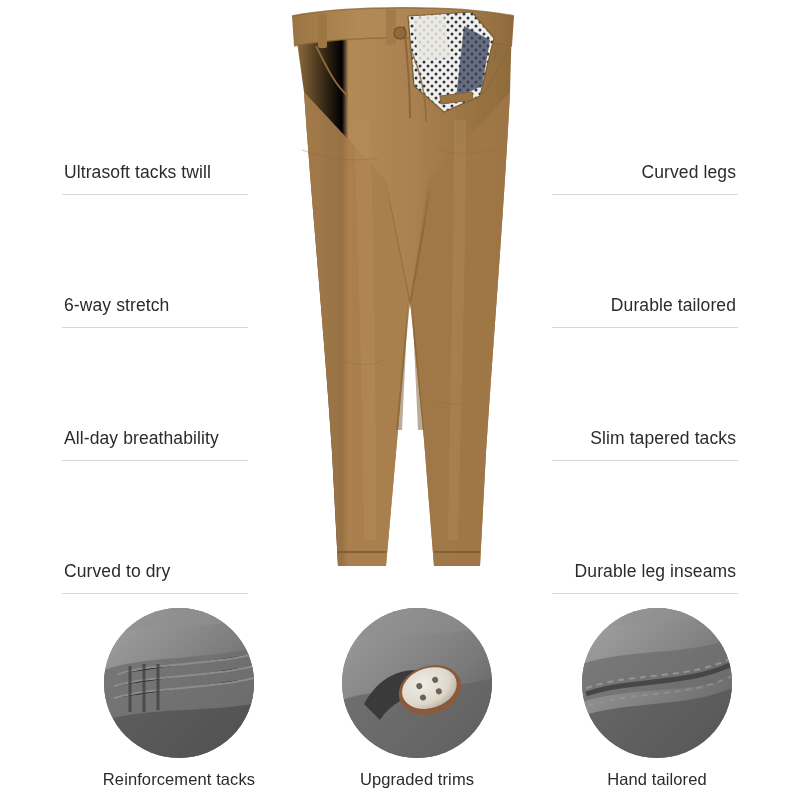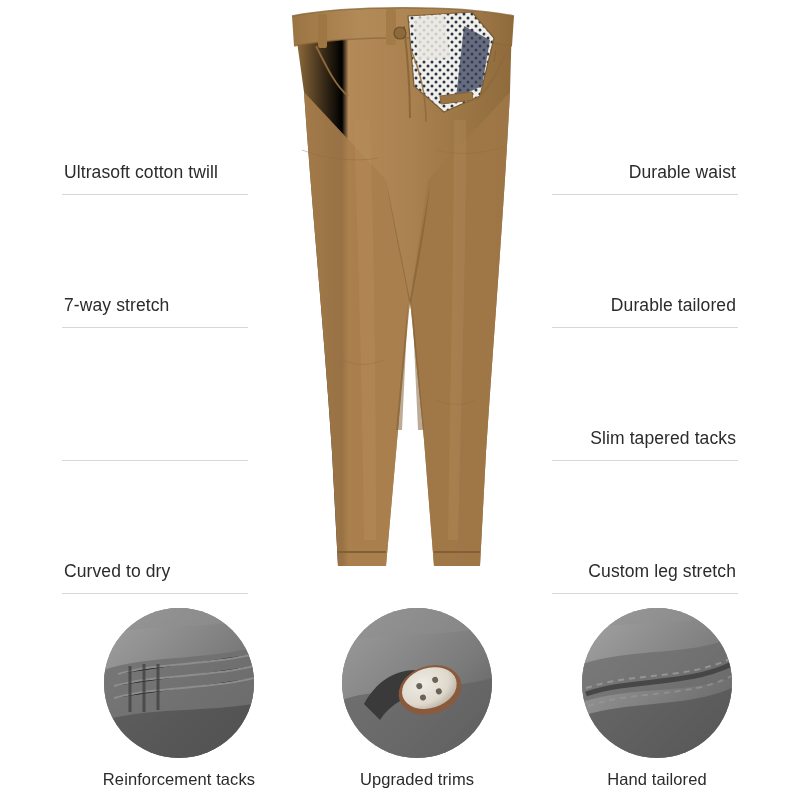--- a/index.html
+++ b/index.html
@@ -97,51 +97,52 @@
   }
   svg { display: block; }
 </style>
 </head>
 <body>
 
 <div id="infographic">
 
   <div class="feature-col left">
     <div class="feature">
-      <div class="feature-label">Ultrasoft cotton twill</div>
-      <div class="rule"></div>
-    </div>
-    <div class="feature">
-      <div class="feature-label">7-way stretch</div>
-      <div class="rule"></div>
-    </div>
-    <div class="feature">
+      <div class="feature-label">Ultrasoft tacks twill</div>
+      <div class="rule"></div>
+    </div>
+    <div class="feature">
+      <div class="feature-label">6-way stretch</div>
+      <div class="rule"></div>
+    </div>
+    <div class="feature">
+      <div class="feature-label">All-day breathability</div>
       <div class="rule"></div>
     </div>
     <div class="feature">
       <div class="feature-label">Curved to dry</div>
       <div class="rule"></div>
     </div>
   </div>
 
   <div class="feature-col right">
     <div class="feature">
-      <div class="feature-label">Durable waist</div>
+      <div class="feature-label">Curved legs</div>
       <div class="rule"></div>
     </div>
     <div class="feature">
       <div class="feature-label">Durable tailored</div>
       <div class="rule"></div>
     </div>
     <div class="feature">
       <div class="feature-label">Slim tapered tacks</div>
       <div class="rule"></div>
     </div>
     <div class="feature">
-      <div class="feature-label">Custom leg stretch</div>
+      <div class="feature-label">Durable leg inseams</div>
       <div class="rule"></div>
     </div>
   </div>
 
   <div class="product-photo">
     <svg width="290" height="600" viewBox="0 0 290 600" xmlns="http://www.w3.org/2000/svg">
       <defs>
         <linearGradient id="legShade" x1="0" y1="0" x2="1" y2="0">
           <stop offset="0%" stop-color="#96713f"></stop>
           <stop offset="22%" stop-color="#b08css"></stop>

